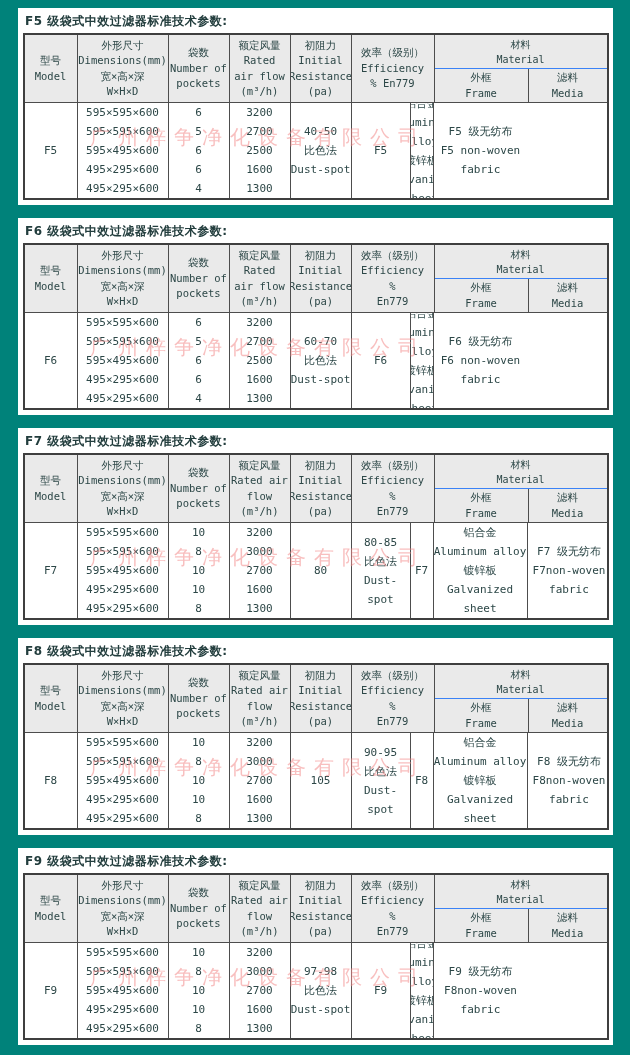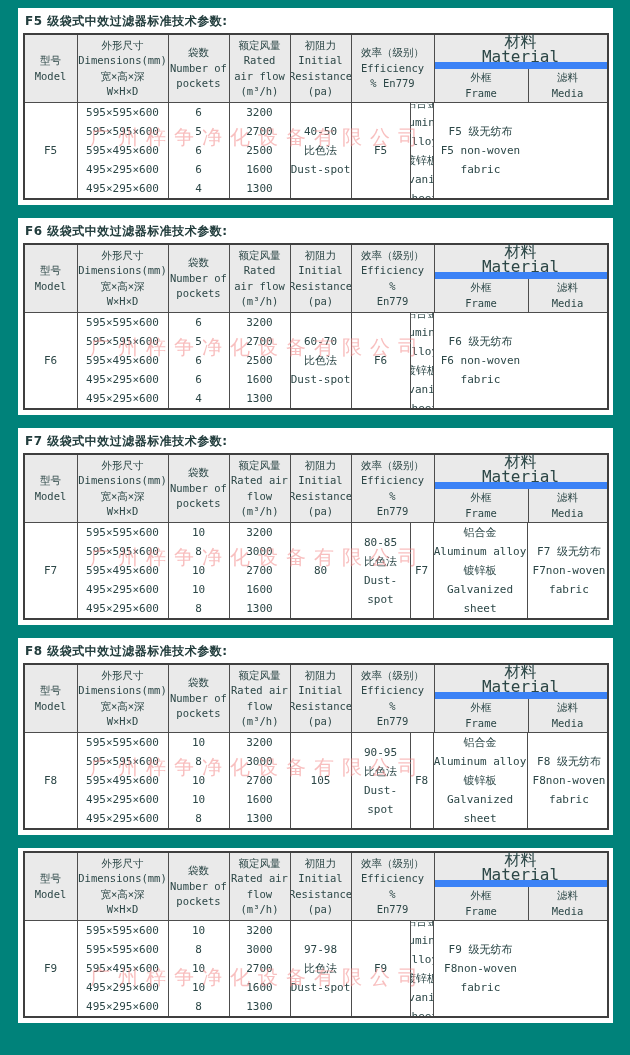--- a/index.html
+++ b/index.html
@@ -47,24 +47,24 @@
     text-align: center;
     font-size: 10.5px;
     line-height: 15.5px;
     white-space: pre-line;
     box-sizing: border-box;
     overflow: hidden;
   }
   .mat-group { display: flex; flex-direction: column; }
   .mat-top {
     height: 34px;
-    border-bottom: 7px solid #3b82f6;
+    border-bottom: 1px solid #3b82f6;
     display: flex; flex-direction: column;
     justify-content: center; align-items: center;
-    font-size: 16px; line-height: 15px;
+    font-size: 10px; line-height: 15px;
     white-space: pre-line; text-align: center;
     box-sizing: border-box;
   }
   .mat-bottom { display: grid; grid-template-columns: 94px 78px; flex: 1; }
   .mat-bottom .hcell:last-child { border-right: none; }
   .bdy {
     display: grid;
     grid-template-columns: 53px 91px 61px 61px 61px 59px 23px 94px 83px;
     height: 95px;
     background: #ffffff;
@@ -372,20 +372,21 @@
 sheet</div>
         <div class="bcell">F8 级无纺布
 F8non-woven
 fabric</div>
       </div>
     </div>
     <div class="watermark">广州梓争净化设备有限公司</div>
   </div>
 
   <div class="card">
+    <div class="card-title">F9 级袋式中效过滤器标准技术参数:</div>
     <div class="tbl">
       <div class="hdr">
         <div class="hcell">型号
 Model</div>
         <div class="hcell">外形尺寸
 Dimensions(mm)
 宽×高×深
 W×H×D</div>
         <div class="hcell">袋数
 Number of

